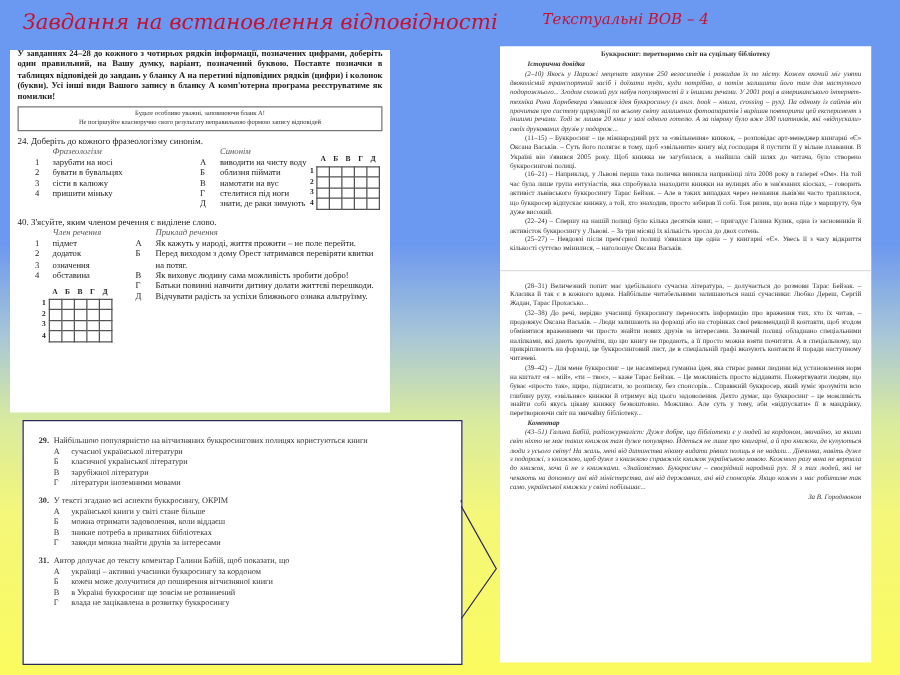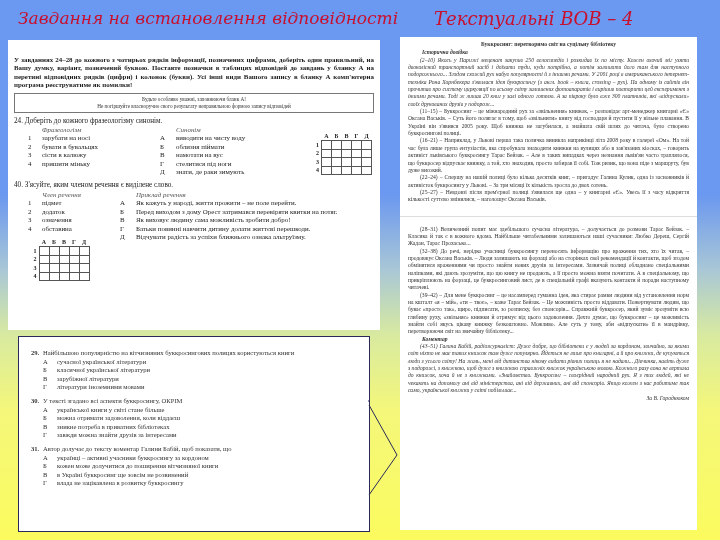--- a/index.html
+++ b/index.html
@@ -8,28 +8,28 @@
     position: relative;
     font-family: "Liberation Serif", serif;
     background: linear-gradient(180deg, #6b98f0 0%, #6b98f0 36%, #a9c7d6 50%, #d8eaa0 62%, #f4f77a 76%, #fbfb5e 100%);
   }
   .slide-title {
     position: absolute; top: 8px;
     font-family: "DejaVu Serif", serif; font-style: italic;
     color: #c8102e; font-size: 17px; white-space: nowrap;
   }
   .title-left { left: 6px; margin-left: 12px; }
-  .title-right { left: 434px; font-size: 18px; }
+  .title-right { left: 434px; font-size: 12px; }
 
   .paper {
     position: absolute; background: #ffffff; color: #222;
     font-family: "Liberation Serif", serif;
   }
   
-  #left-sheet { left: 8px; top: 40px; width: 372px; height: 290px; padding: 16px 6px; font-size: 6.9px; line-height: 8.4px; }
+  #left-sheet { left: 8px; top: 40px; width: 304px; height: 290px; padding: 0 6px; font-size: 6.9px; line-height: 8.4px; }
   #left-sheet .intro { font-weight: bold; text-align: justify; }
   #left-sheet .notice {
     border: 1px solid #777; margin: 3px 0 4px; padding: 2px 4px; text-align: center;
     font-size: 5.2px; line-height: 7px; color: #333;
   }
   .q-head { font-weight: normal; margin-top: 2px; font-size: 7.2px; }
   .cols { display: flex; position: relative; }
   .col-h { font-style: italic; color: #555; }
   .row { display: flex; }
   .num { width: 14px; text-align: left; }

